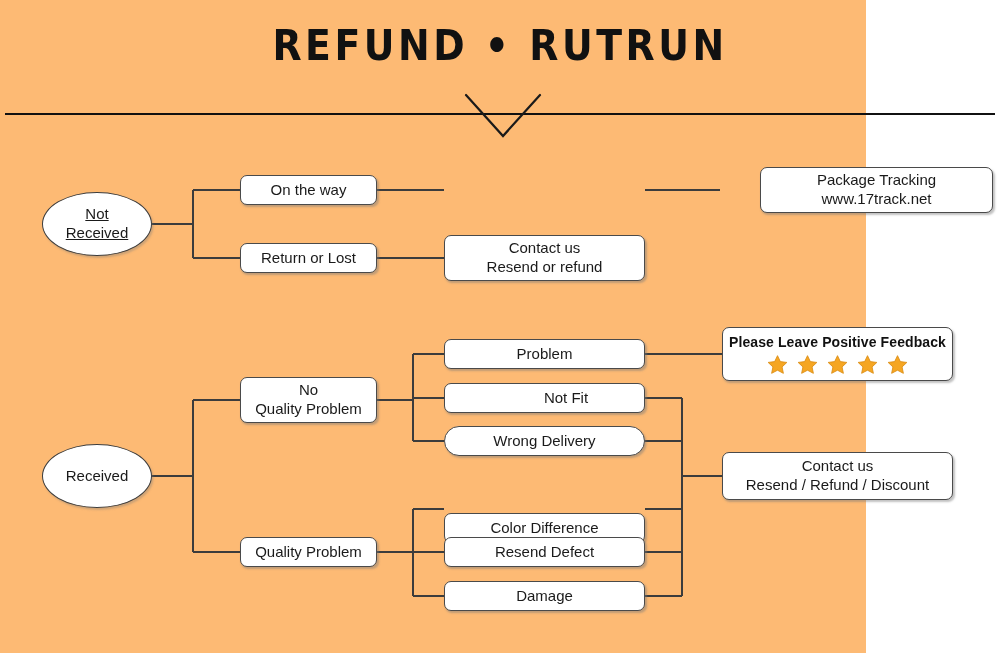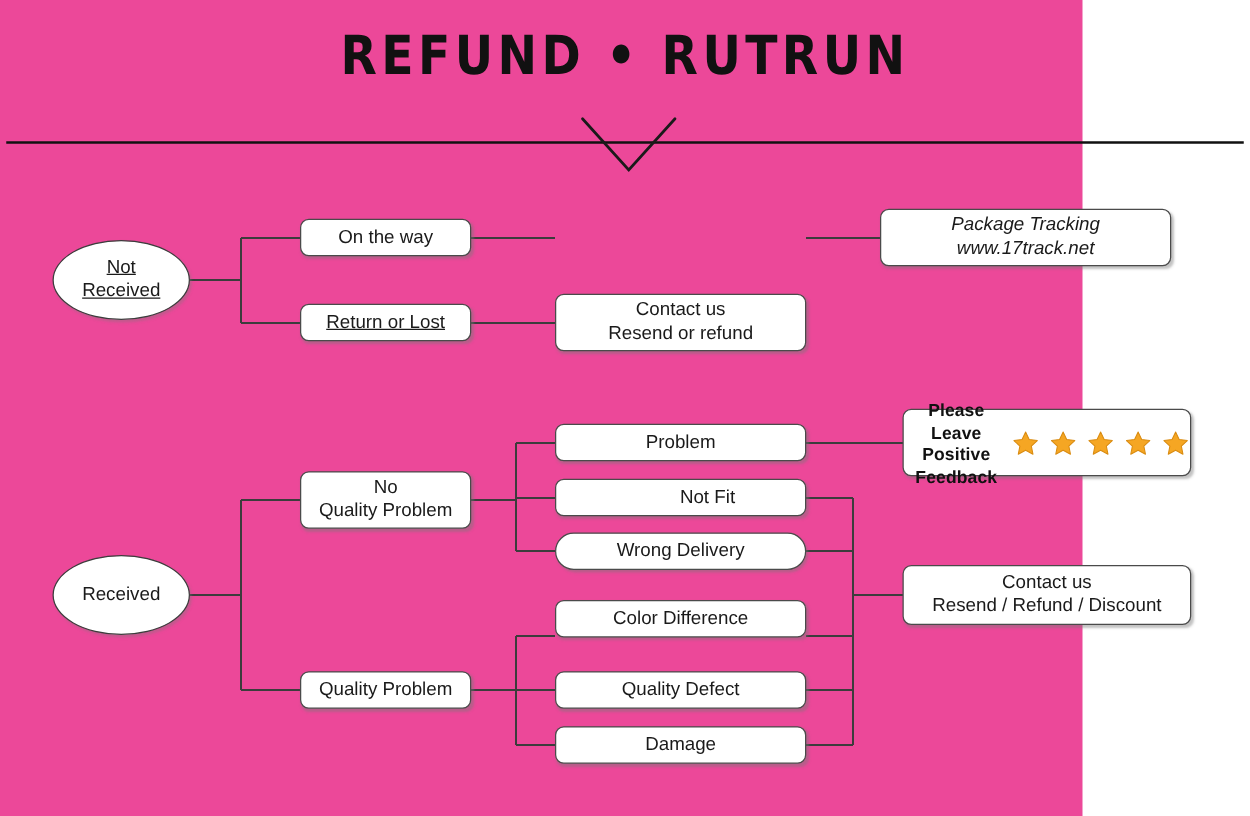--- a/index.html
+++ b/index.html
@@ -13,21 +13,21 @@
     position: relative;
     overflow: hidden;
     font-family: "Liberation Sans", sans-serif;
     background: #ffffff;
   }
 
   #page {
     position: relative;
     width: 866px;
     height: 653px;
-    background: #ec4899;
+    background: #fdba74;
   }
 
   
   .title {
     position: absolute;
     left: 0;
     top: 24px;
     width: 1000px;
     text-align: center;
     font-family: "DejaVu Sans", sans-serif;
@@ -95,21 +95,21 @@
     box-shadow: 1.5px 2px 2px rgba(120,120,120,0.35);
   }
 
   .node .lbl {
     display: block;
     white-space: pre-line;
   }
 
   
   .node.feedback {
-    flex-direction: row;
+    flex-direction: column;
     justify-content: center;
     gap: 2px;
     padding-top: 2px;
   }
   .feedback-text {
     font-weight: 700;
     font-size: 14px;
     color: #111111;
     letter-spacing: 0.1px;
   }
@@ -191,26 +191,26 @@
 
   <div class="node ellipse" style="left:42px; top:192px; width:110px; height:64px;text-decoration:underline;">
     <span class="lbl">Not
 Received</span>
   </div>
 
   <div class="node box" style="left:240px; top:175px; width:137px; height:30px;">
     <span class="lbl">On the way</span>
   </div>
 
-  <div class="node box" style="left:240px; top:243px; width:137px; height:30px;text-decoration:underline;">
+  <div class="node box" style="left:240px; top:243px; width:137px; height:30px;">
     <span class="lbl">Return or Lost</span>
   </div>
 
 
-  <div class="node box" style="left:704px; top:167px; width:233px; height:46px;font-style:italic;">
+  <div class="node box" style="left:760px; top:167px; width:233px; height:46px;">
     <span class="lbl">Package Tracking
 www.17track.net</span>
   </div>
 
   <div class="node box" style="left:444px; top:235px; width:201px; height:46px;">
     <span class="lbl">Contact us
 Resend or refund</span>
   </div>
 
   <div class="node ellipse" style="left:42px; top:444px; width:110px; height:64px;">
@@ -231,26 +231,26 @@
   </div>
 
   <div class="node box" style="left:444px; top:383px; width:201px; height:30px;padding-left:43px;">
     <span class="lbl">Not Fit</span>
   </div>
 
   <div class="node box" style="left:444px; top:426px; width:201px; height:30px;border-radius:15px;">
     <span class="lbl">Wrong Delivery</span>
   </div>
 
-  <div class="node box" style="left:444px; top:480px; width:201px; height:30px;">
+  <div class="node box" style="left:444px; top:513px; width:201px; height:30px;">
     <span class="lbl">Color Difference</span>
   </div>
 
   <div class="node box" style="left:444px; top:537px; width:201px; height:30px;">
-    <span class="lbl">Quality Defect</span>
+    <span class="lbl">Resend Defect</span>
   </div>
 
   <div class="node box" style="left:444px; top:581px; width:201px; height:30px;">
     <span class="lbl">Damage</span>
   </div>
 
   <div class="node box feedback" style="left:722px; top:327px; width:231px; height:54px;">
     <span class="feedback-text">Please Leave Positive Feedback</span>
     <span class="stars">
       <span class="star">

